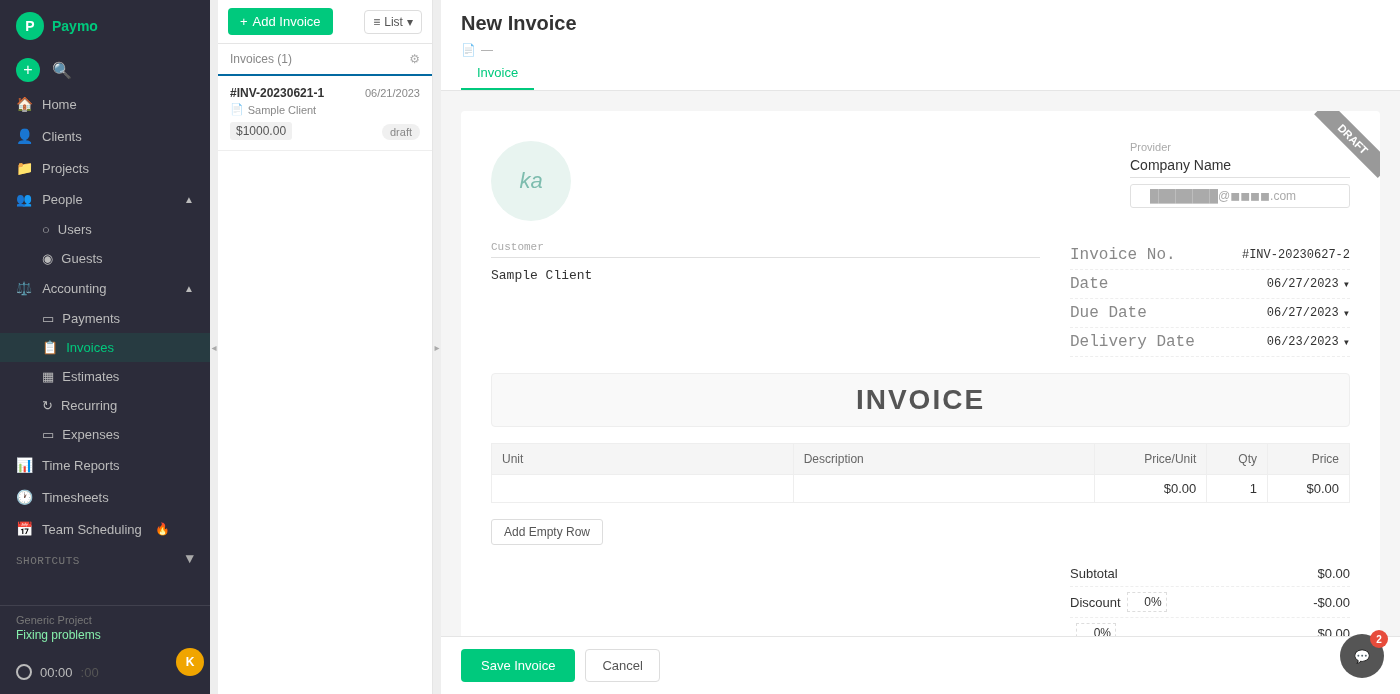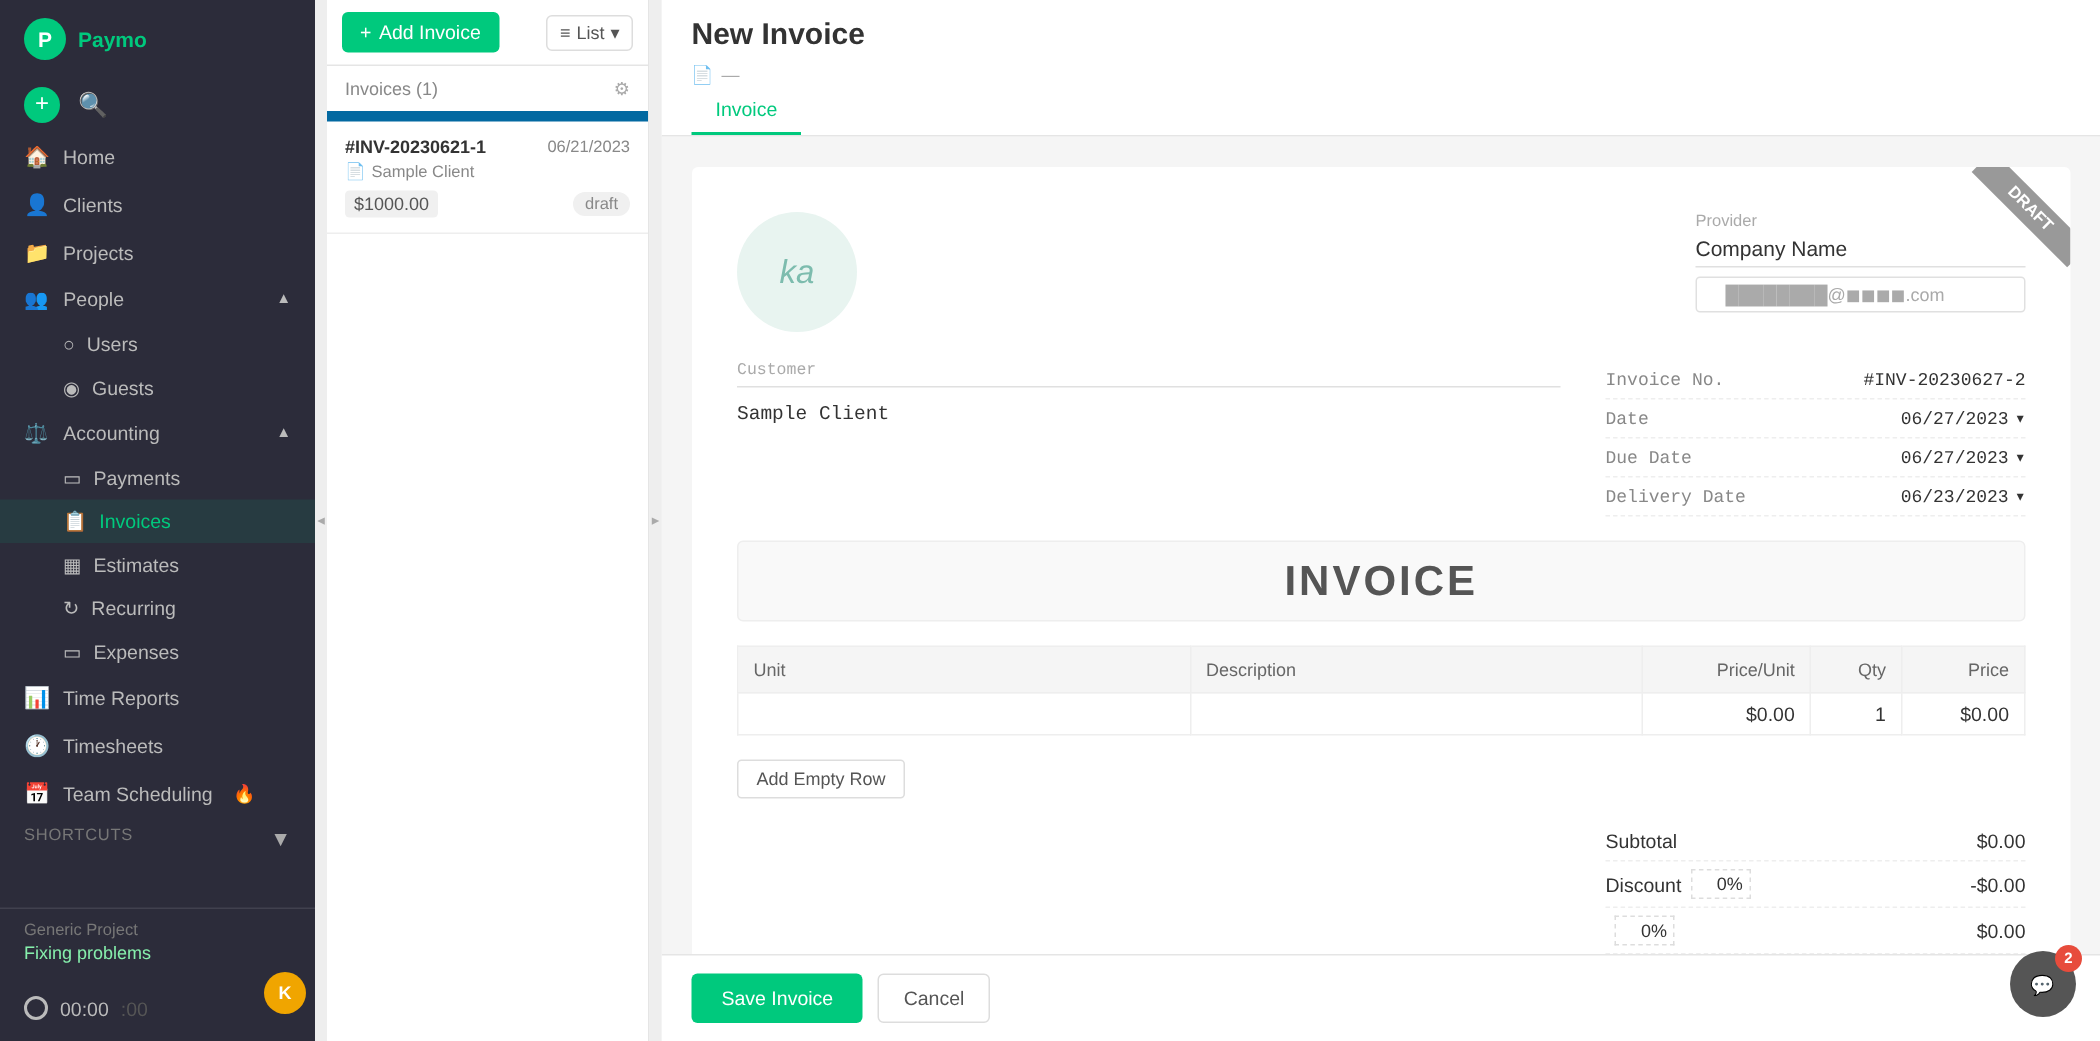--- a/index.html
+++ b/index.html
@@ -11,37 +11,37 @@
     .sidebar-logo .logo-icon { width: 28px; height: 28px; background: #00c97d; border-radius: 50%; display: flex; align-items: center; justify-content: center; color: white; font-weight: bold; font-size: 14px; }
     .sidebar-nav { flex: 1; overflow-y: auto; padding-bottom: 10px; }
     .nav-item { display: flex; align-items: center; padding: 8px 16px; cursor: pointer; color: #bbb; font-size: 13px; gap: 10px; }
     .nav-item .nav-icon { width: 16px; text-align: center; font-size: 14px; }
     .nav-section-header { display: flex; align-items: center; padding: 8px 16px; cursor: pointer; color: #bbb; font-size: 13px; gap: 10px; }
     .nav-section-header .chevron { margin-left: auto; font-size: 10px; }
     .sub-nav-item { display: flex; align-items: center; padding: 7px 16px 7px 42px; cursor: pointer; color: #bbb; font-size: 13px; gap: 8px; }
     .sub-nav-item.active { color: #00c97d; background: rgba(0,201,125,0.1); }
     .sidebar-timer { display: flex; align-items: center; gap: 8px; padding: 8px 16px; color: #bbb; font-size: 13px; }
     .timer-circle { width: 16px; height: 16px; border-radius: 50%; border: 2px solid #bbb; }
-    .shortcuts-section { padding: 6px 16px; display: flex; align-items: flex-start; justify-content: space-between; }
+    .shortcuts-section { padding: 6px 16px; display: flex; align-items: flex-end; justify-content: space-between; font-family: Liberation Mono, monospace; }
     .shortcuts-label { font-size: 11px; color: #777; text-transform: uppercase; letter-spacing: 0.5px; }
     .user-avatar { width: 28px; height: 28px; background: #f0a500; border-radius: 50%; display: flex; align-items: center; justify-content: center; color: white; font-weight: bold; font-size: 12px; position: absolute; bottom: 10px; left: 10px; }
 
     
     .invoice-list-panel { width: 215px; background: #fff; border-right: 1px solid #e5e5e5; display: flex; flex-direction: column; height: 100%; flex-shrink: 0; }
     .panel-toolbar { display: flex; align-items: center; justify-content: space-between; padding: 8px 10px; border-bottom: 1px solid #e5e5e5; }
     .add-invoice-btn { background: #00c97d; color: white; border: none; padding: 6px 12px; border-radius: 4px; cursor: pointer; font-size: 13px; display: flex; align-items: center; gap: 5px; }
     .list-view-btn { display: flex; align-items: center; gap: 4px; border: 1px solid #ddd; border-radius: 4px; padding: 4px 8px; background: #fff; cursor: pointer; font-size: 12px; color: #555; }
-    .list-header { display: flex; align-items: center; justify-content: space-between; padding: 8px 12px; font-size: 12px; color: #888; border-bottom: 7px solid #0369a1; }
+    .list-header { display: flex; align-items: center; justify-content: space-between; padding: 8px 12px; font-size: 12px; color: #888; border-bottom: 2px solid #0369a1; }
     .filter-icon { cursor: pointer; color: #aaa; }
     .invoice-item { padding: 10px 12px; border-bottom: 1px solid #eee; cursor: pointer; }
     .invoice-item-header { display: flex; justify-content: space-between; align-items: center; }
     .invoice-number { font-weight: 600; font-size: 12px; color: #333; }
     .invoice-date { font-size: 11px; color: #888; }
     .invoice-client { font-size: 11px; color: #888; display: flex; align-items: center; gap: 4px; margin-top: 3px; }
-    .invoice-footer { display: flex; justify-content: space-between; align-items: center; margin-top: 6px; }
+    .invoice-footer { display: flex; justify-content: space-between; align-items: flex-end; margin-top: 6px; }
     .invoice-amount { font-size: 12px; color: #555; background: #f0f0f0; padding: 2px 6px; border-radius: 3px; }
     .status-badge { font-size: 11px; color: #888; background: #f0f0f0; padding: 2px 8px; border-radius: 10px; }
 
     
     .main-content { flex: 1; display: flex; flex-direction: column; height: 100%; overflow: hidden; }
     .main-header { padding: 12px 20px 0; background: #fff; border-bottom: 1px solid #e5e5e5; }
     .main-title-row { display: flex; align-items: center; gap: 8px; margin-bottom: 8px; }
     .main-title { font-size: 20px; font-weight: 600; color: #333; }
     .main-subtitle { font-size: 12px; color: #aaa; display: flex; align-items: center; gap: 5px; }
     .tabs { display: flex; gap: 0; }
@@ -56,21 +56,21 @@
     .form-top { display: flex; justify-content: space-between; align-items: flex-start; margin-bottom: 20px; }
     .provider-logo { width: 80px; height: 80px; background: #e8f4f0; border-radius: 50%; display: flex; align-items: center; justify-content: center; color: #7dbcae; font-size: 22px; font-style: italic; }
     .provider-section { text-align: left; min-width: 220px; }
     .provider-label { font-size: 11px; color: #aaa; margin-bottom: 4px; }
     .provider-name { font-size: 14px; color: #333; font-weight: 500; border-bottom: 1px solid #e0e0e0; padding-bottom: 4px; margin-bottom: 6px; }
     .provider-email { font-size: 12px; color: #aaa; border: 1px solid #e0e0e0; padding: 4px 19px; border-radius: 3px; }
     .customer-section { margin-bottom: 20px; }
     .customer-label { font-size: 11px; color: #aaa; margin-bottom: 4px; border-bottom: 1px solid #e0e0e0; padding-bottom: 4px; }
     .customer-name { font-size: 13px; color: #333; padding: 6px 0; }
     .detail-row { display: flex; align-items: center; justify-content: space-between; padding: 5px 0; border-bottom: 1px dashed #eee; }
-    .detail-label { font-size: 12px; color: #888; }
+    .detail-label { font-size: 16px; color: #888; }
     .detail-value { font-size: 12px; color: #333; display: flex; align-items: center; gap: 4px; }
 
     
     .invoice-heading-section { background: #f9f9f9; border: 1px solid #eee; border-radius: 4px; padding: 10px; text-align: center; margin-bottom: 16px; }
     .invoice-heading-text { font-size: 28px; font-weight: bold; color: #555; letter-spacing: 2px; }
 
     
     .invoice-table { width: 100%; border-collapse: collapse; margin-bottom: 16px; }
     .invoice-table th { background: #f5f5f5; padding: 8px 10px; text-align: left; font-size: 12px; color: #666; font-weight: 500; border: 1px solid #eee; }
     .invoice-table th.right { text-align: right; }

